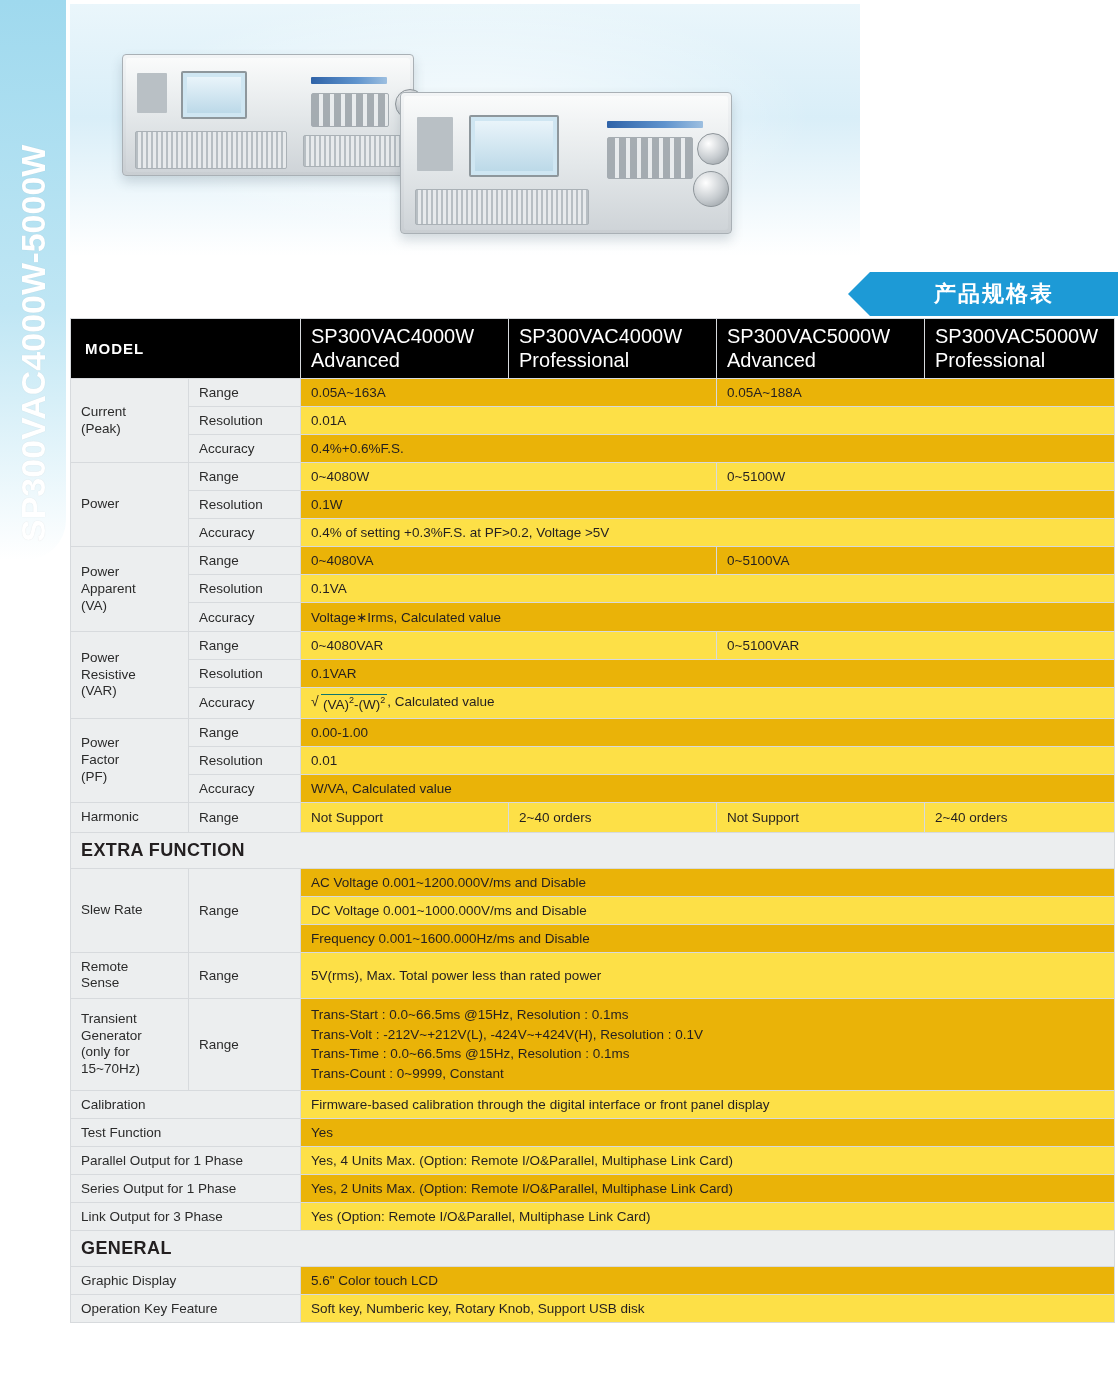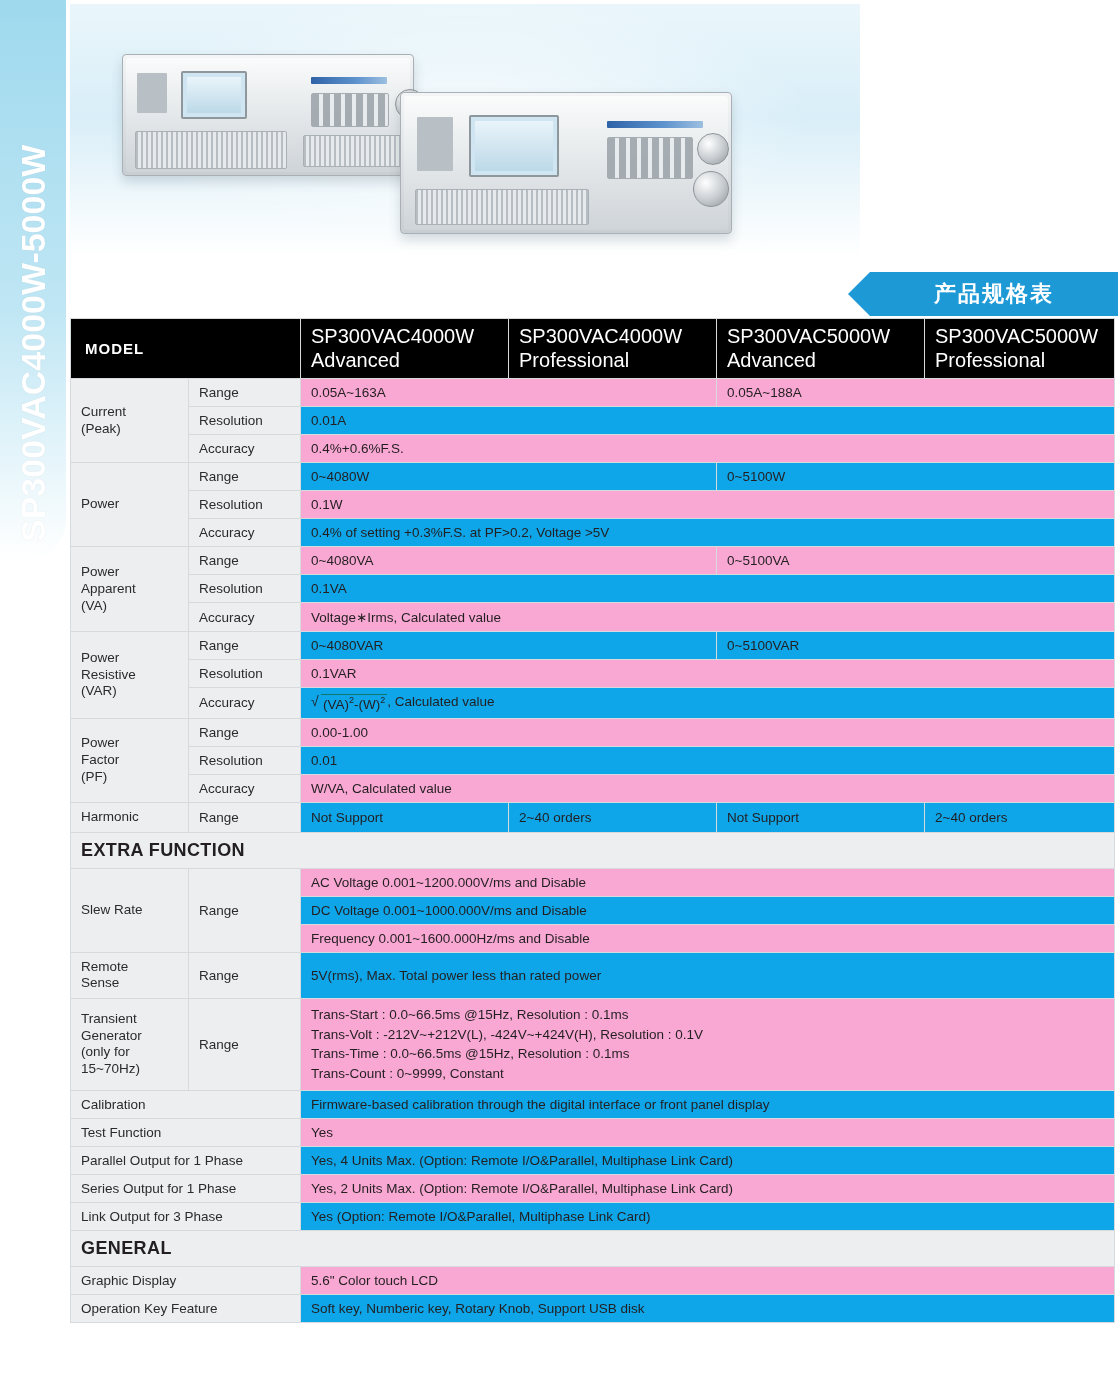--- a/index.html
+++ b/index.html
@@ -209,22 +209,22 @@
 
   td.rowlabel {
     background: #eceeef;
     color: #2b2b2b;
     line-height: 1.25;
   }
   td.sublabel {
     background: #eceeef;
     color: #2b2b2b;
   }
-  td.val { background: #f9a8d4; }
-  td.val-alt { background: #0ea5e9; }
+  td.val { background: #eab308; }
+  td.val-alt { background: #fde047; }
 
   tr.section td {
     background: #eceeef;
     font-weight: bold;
     font-size: 18px;
     letter-spacing: .4px;
     padding-top: 7px;
     padding-bottom: 7px;
   }
 

